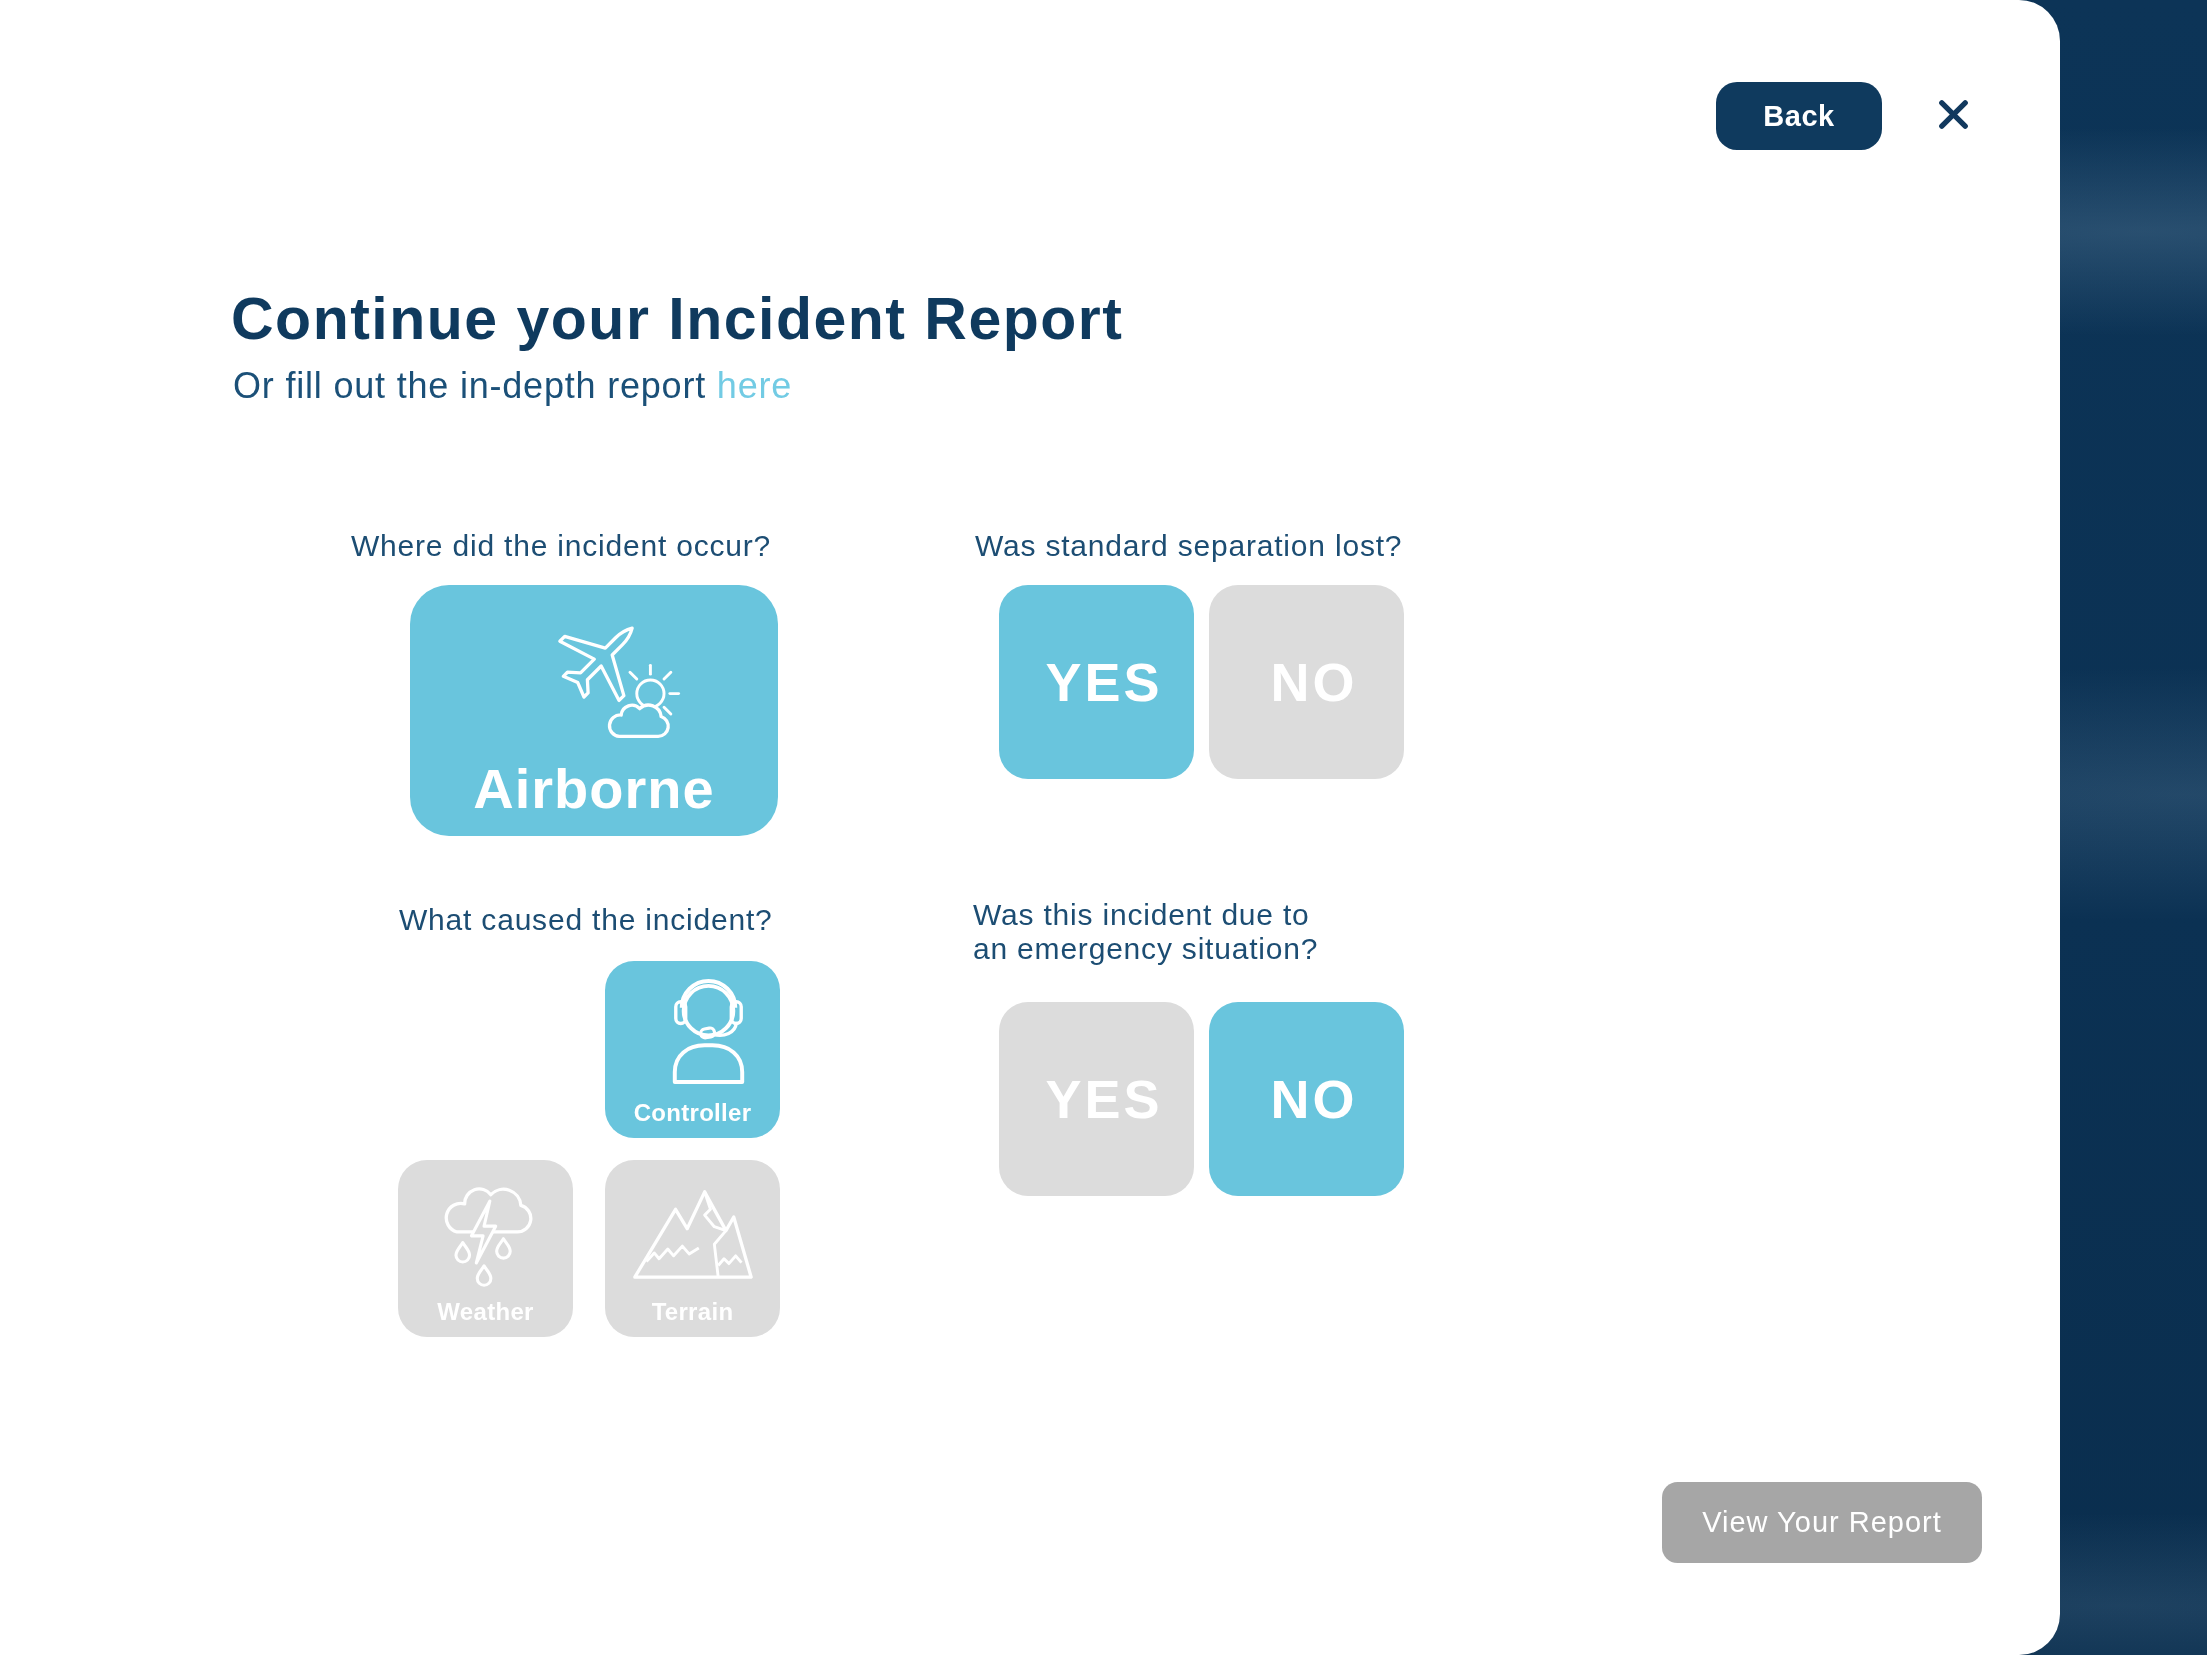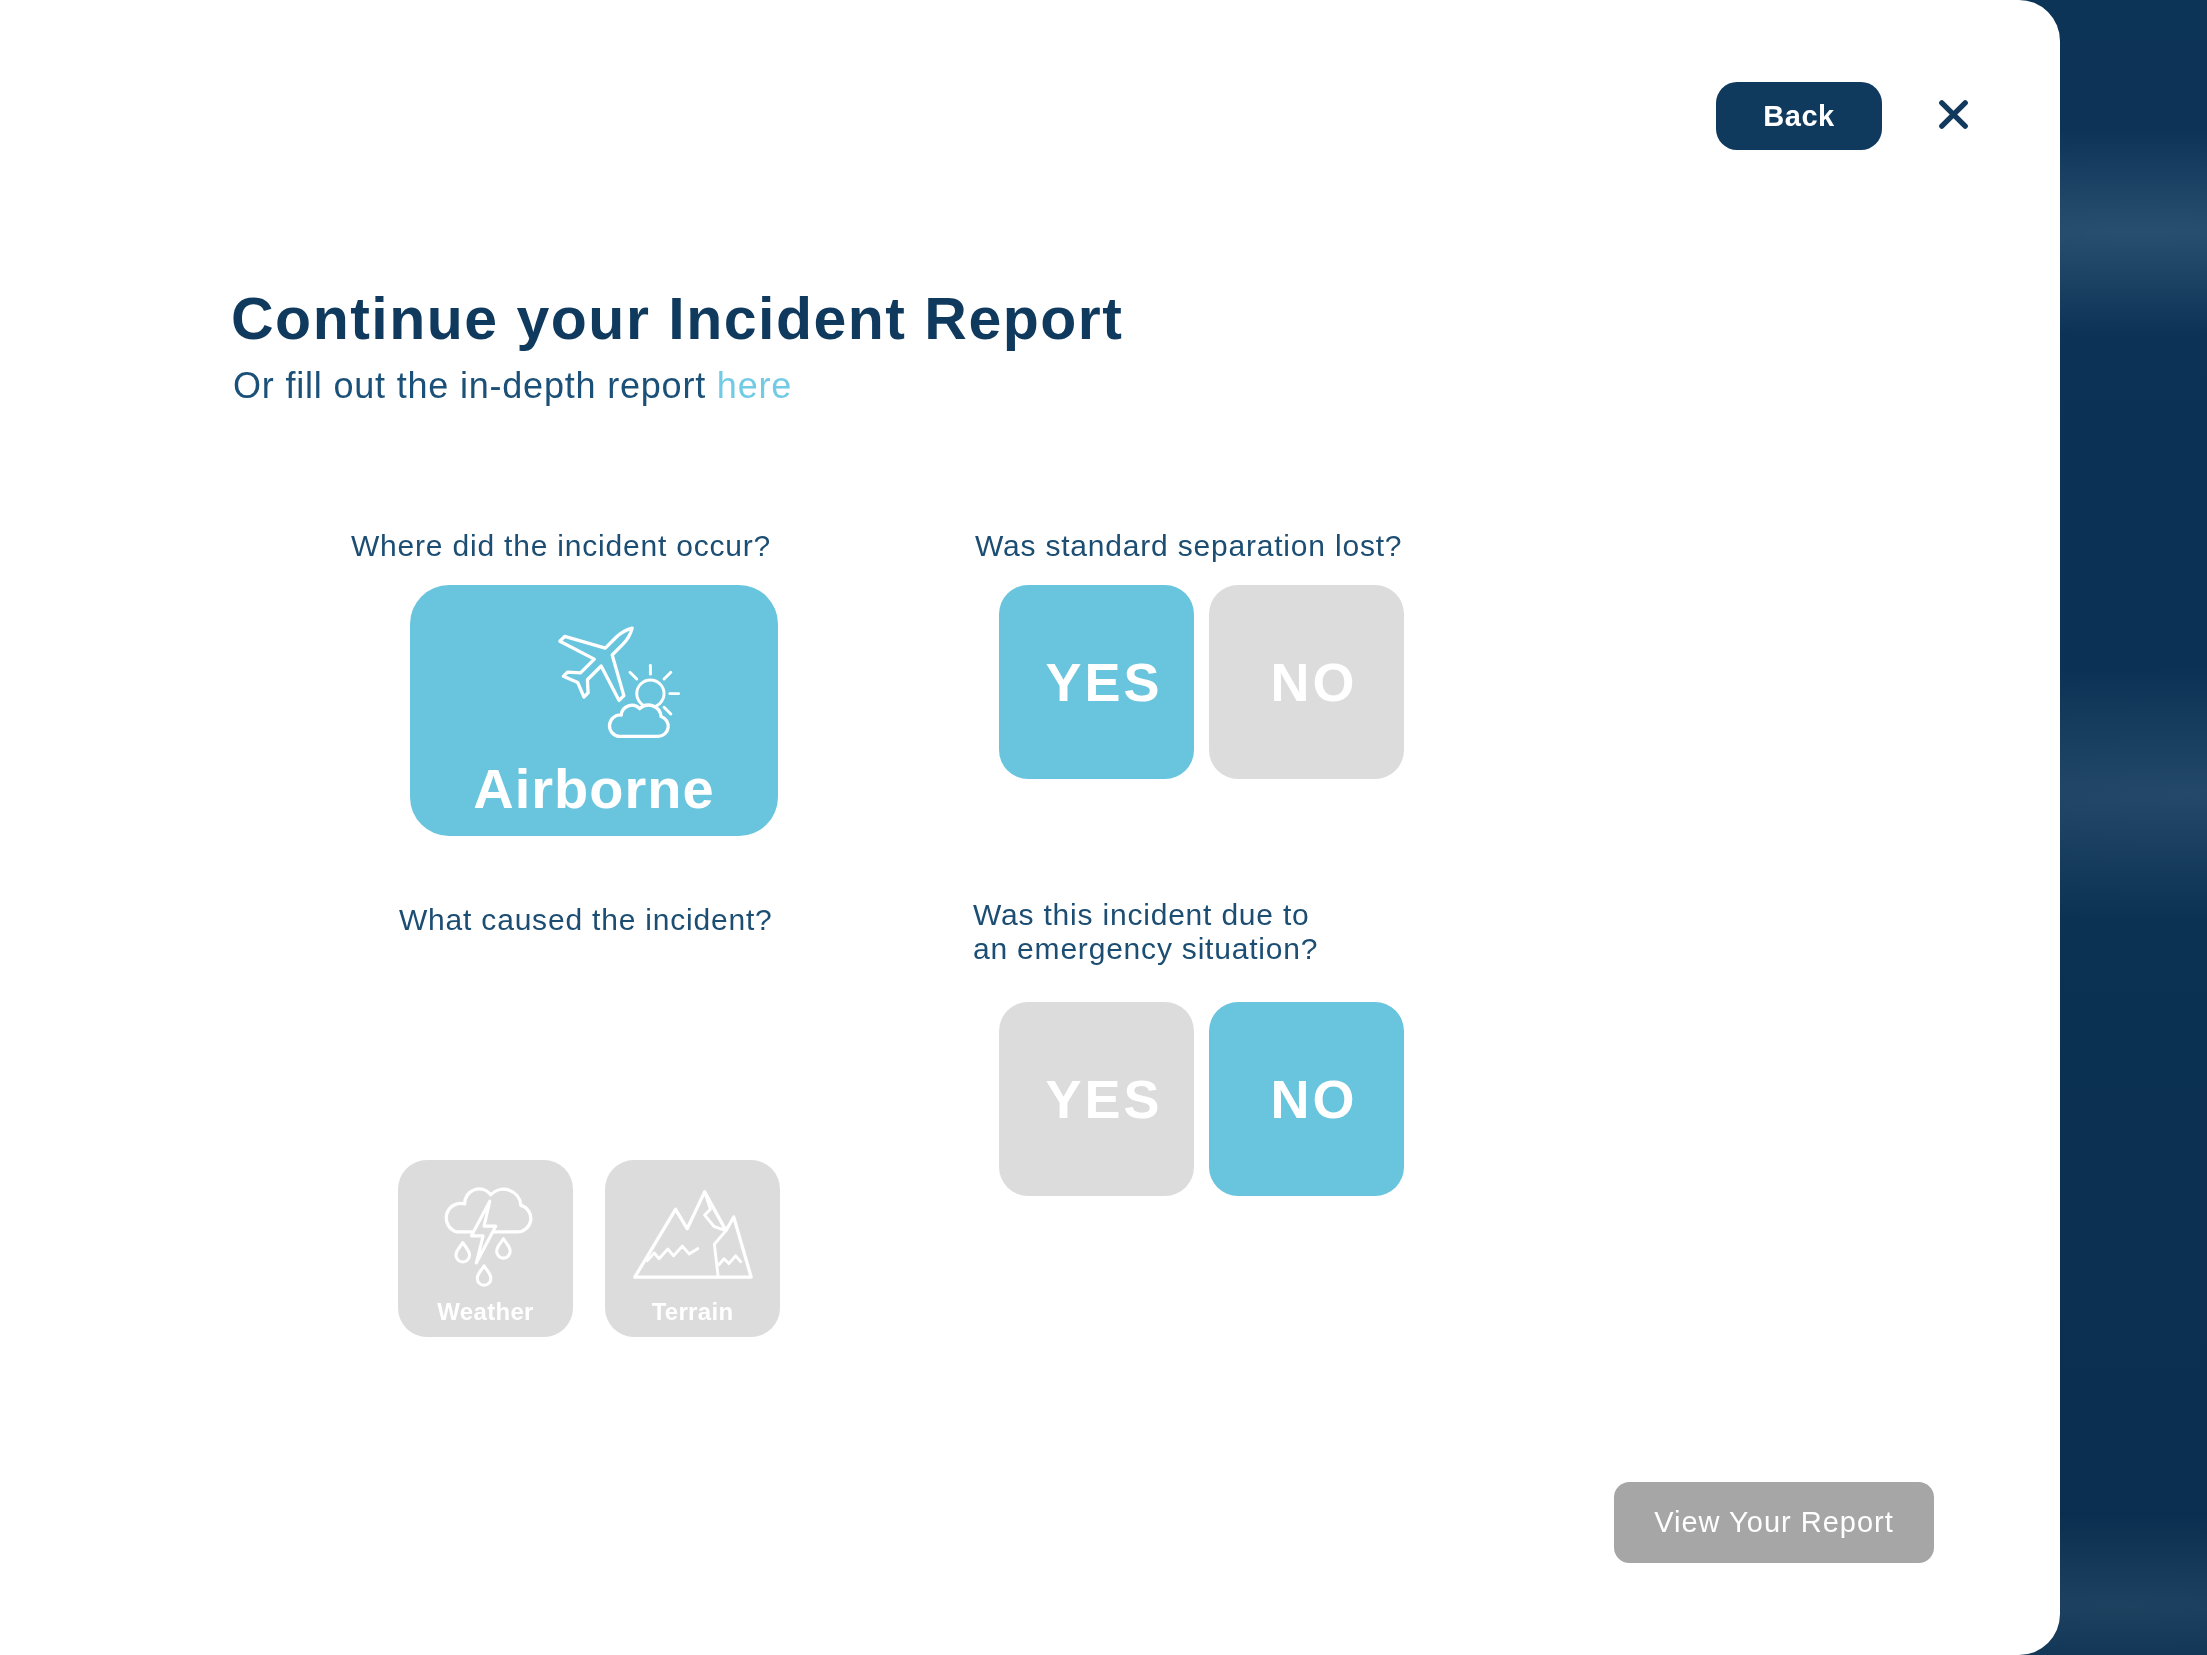--- a/index.html
+++ b/index.html
@@ -89,21 +89,21 @@
   .cause-card{
     width:175px;height:177px;border-radius:29px;
   }
   .cause-card .cause-icon{margin-top:9.7px;}
   .cause-card .cause-label{
     position:absolute;bottom:12.6px;left:9.7px;right:9.7px;
     font-size:24px;font-weight:700;letter-spacing:0.3px;
     line-height:1.0;text-align:center;
   }
   .view-btn{
-    position:absolute;left:1614px;top:1482px;
+    position:absolute;left:1662px;top:1482px;
     width:320px;height:81px;border-radius:15.5px;border:none;
     background:var(--btn-gray);color:#ffffff;
     font-family:inherit;font-size:29px;font-weight:400;letter-spacing:1px;
     display:flex;align-items:center;justify-content:center;cursor:pointer;
   }
   svg{display:block;}
 </style>
 </head>
 <body>
 
@@ -145,20 +145,34 @@
   </button>
 
   <div class="q-label" style="left:975px;top:529px;">Was standard separation lost?</div>
 
   <button class="choice selected" style="left:999px;top:585px;">YES</button>
   <button class="choice" style="left:1209px;top:585px;">NO</button>
 
   <div class="q-label" style="left:355px;top:903px;margin-left:44px;">What caused the incident?</div>
 
 
+  <button class="card cause-card selected" style="left:605px;top:961px;">
+    <span class="cause-icon">
+      <svg width="115" height="115" viewBox="0 0 116 116" fill="none">
+        <circle cx="58" cy="40" r="25" stroke="#ffffff" stroke-width="4"></circle>
+        <path d="M31,37 A27,27 0 0 1 85,37" stroke="#ffffff" stroke-width="4"></path>
+        <rect x="25" y="31" width="10" height="22" rx="5" stroke="#ffffff" stroke-width="3.4"></rect>
+        <rect x="81" y="31" width="10" height="22" rx="5" stroke="#ffffff" stroke-width="3.4"></rect>
+        <path d="M86,53 C85,62 74,67 63,64" stroke="#ffffff" stroke-width="3.4" stroke-linecap="round"></path>
+        <rect x="50" y="58" width="14" height="9" rx="4.5" transform="rotate(-10 57 62)" stroke="#ffffff" stroke-width="3.2"></rect>
+        <path d="M24,112 v-10 c0,-17 13,-27 30,-27 h8 c17,0 30,10 30,27 v10 z" stroke="#ffffff" stroke-width="4" stroke-linejoin="round"></path>
+      </svg>
+    </span>
+    <span class="cause-label">Controller</span>
+  </button>
 
   <button class="card cause-card" style="left:390px;top:1160px;margin-left:8px;">
     <span class="cause-icon">
       <svg width="118" height="122" viewBox="0 0 120 126" fill="none">
         <path d="M30,64 h62 a14,14 0 0 0 4,-27.5 a18,18 0 0 0 -31,-11 a15,15 0 0 0 -27,9.5 a14.5,14.5 0 0 0 -8,29 z" stroke="#ffffff" stroke-width="3.4" stroke-linejoin="round"></path>
         <path d="M64,32 L45,68 L57,68 L50,96 L70,58 L58,58 Z" style="fill:var(--gray)" stroke="#ffffff" stroke-width="3.2" stroke-linejoin="round"></path>
         <g transform="translate(36,84)">
           <path d="M0,-9 C3,-4 7,-1 7,4 A7,7 0 1 1 -7,4 C-7,-1 -3,-4 0,-9 Z" stroke="#ffffff" stroke-width="3.2" stroke-linejoin="round"></path>
         </g>
         <g transform="translate(78,80)">

